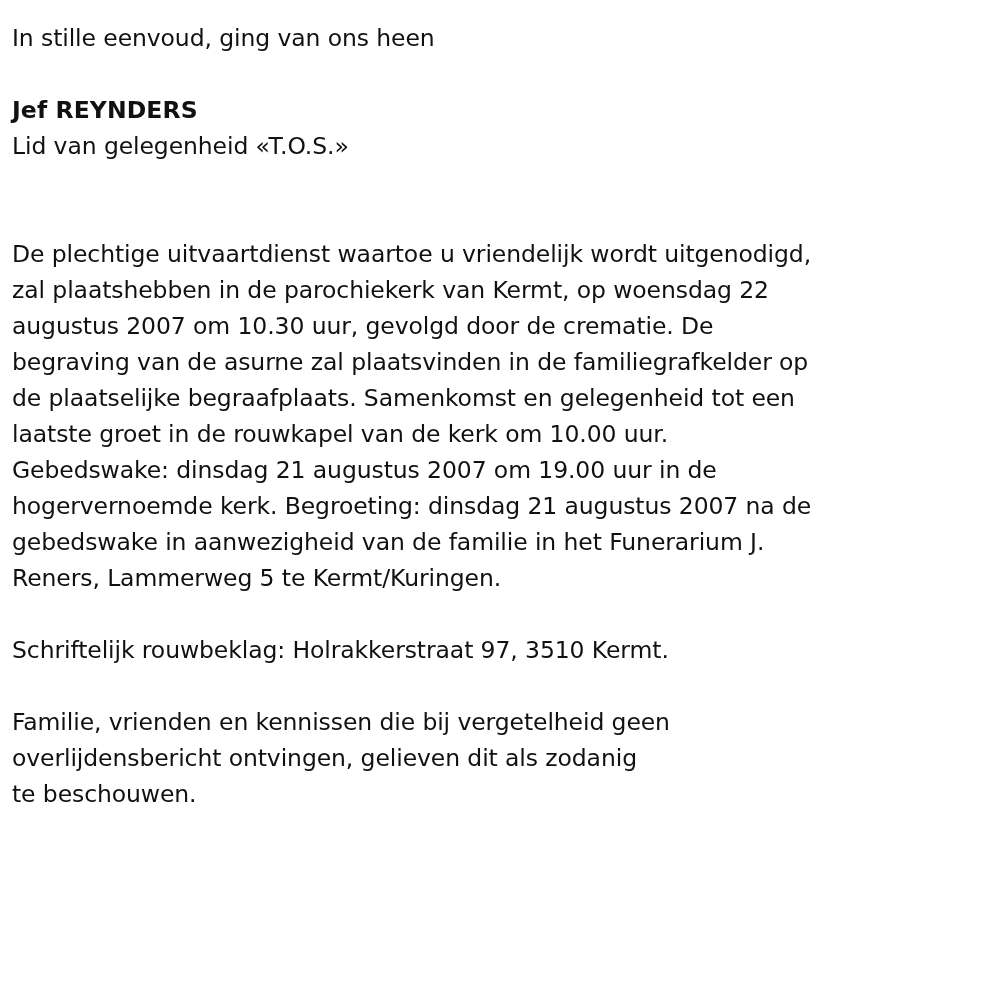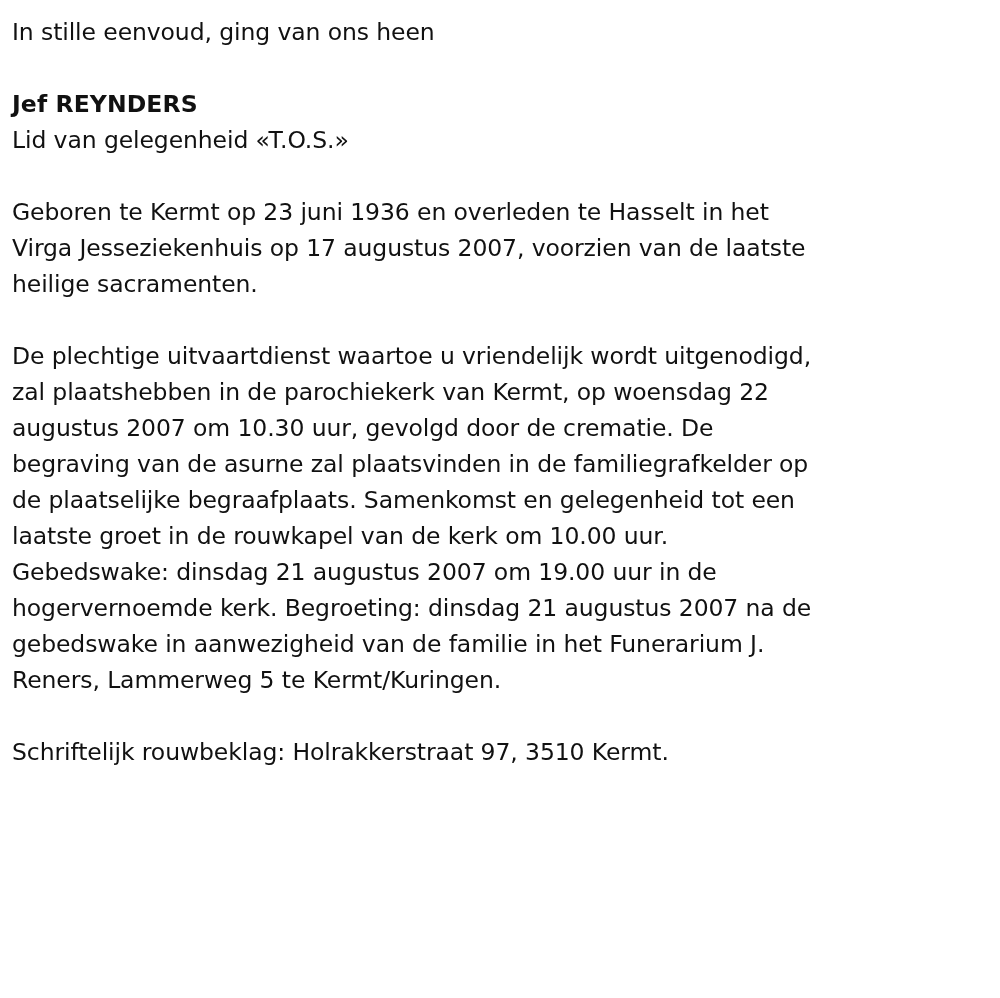--- a/index.html
+++ b/index.html
@@ -12,21 +12,21 @@
     width: 1000px;
     height: 998px;
     overflow: hidden;
     font-family: "DejaVu Sans", "Liberation Sans", sans-serif;
     color: #111111;
     -webkit-font-smoothing: antialiased;
   }
   .notice {
     box-sizing: border-box;
     width: 839px;
-    padding: 14px 22px 0 12px;
+    padding: 20px 22px 0 12px;
   }
   .line,
   .para {
     font-size: 23.5px;
     line-height: 36px;
     letter-spacing: -0.1px;
     color: #111111;
     margin: 0;
     max-width: 965px;
     text-align: left;
@@ -64,26 +64,26 @@
 
   <div class="gap-lg"></div>
 
 
   <p class="line deceased-name">Jef REYNDERS</p>
 
   <p class="line club">Lid van gelegenheid «T.O.S.»</p>
 
   <div class="gap-lg"></div>
 
-  <p class="para">Geboren te Kermt op 23 juni 1936 en overleden te Hasselt in het Virga Jesseziekenhuis op 17 augustus 2007, voorzien van de laatste heilige sacramenten.</p>
 
   <div class="gap-sm"></div>
 
   <p class="para">De plechtige uitvaartdienst waartoe u vriendelijk wordt uitgenodigd, zal plaatshebben in de parochiekerk van Kermt, op woensdag 22 augustus 2007 om 10.30 uur, gevolgd door de crematie. De begraving van de asurne zal plaatsvinden in de familiegrafkelder op de plaatselijke begraafplaats. Samenkomst en gelegenheid tot een laatste groet in de rouwkapel van de kerk om 10.00 uur. Gebedswake: dinsdag 21 augustus 2007 om 19.00 uur in de hogervernoemde kerk. Begroeting: dinsdag 21 augustus 2007 na de gebedswake in aanwezigheid van de familie in het Funerarium J. Reners, Lammerweg 5 te Kermt/Kuringen.</p>
 
   <div class="gap-sm"></div>
 
   <p class="para">Schriftelijk rouwbeklag: Holrakkerstraat 97, 3510 Kermt.</p>
 
   <div class="gap-sm"></div>
 
+  <p class="para">Familie, vrienden en kennissen die bij vergetelheid geen overlijdensbericht ontvingen, gelieven dit als zodanig te beschouwen.</p>
 
 </div>
 
 </body></html>

